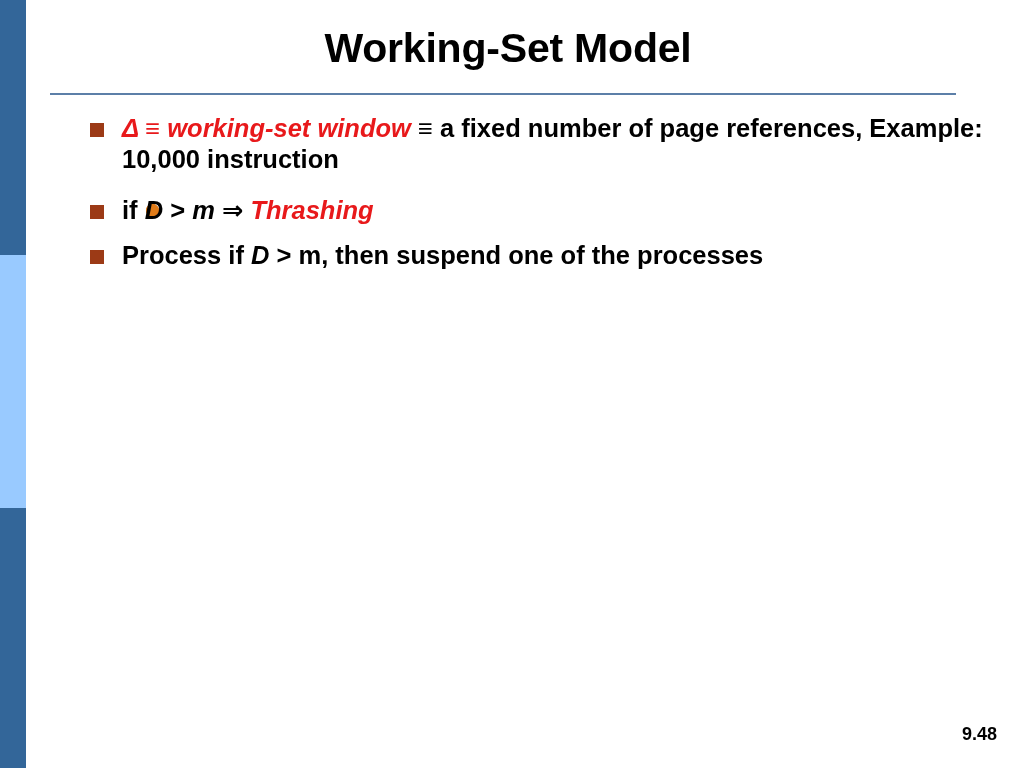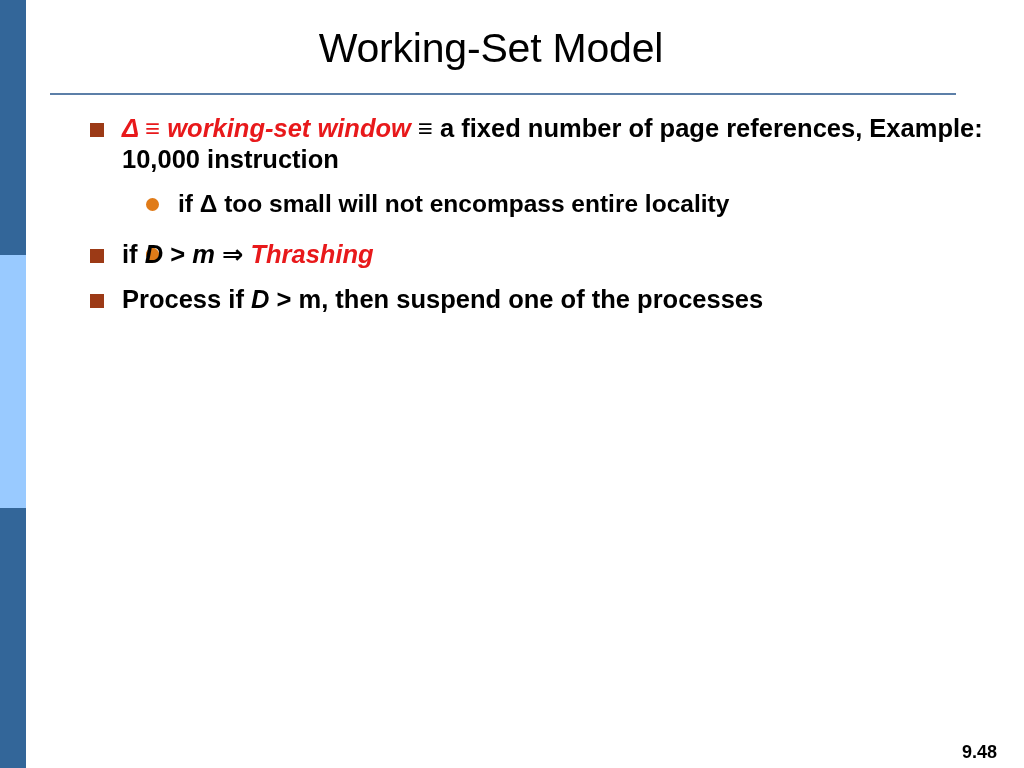--- a/index.html
+++ b/index.html
@@ -41,24 +41,25 @@
   }
 
   
   #slide-title {
     position: absolute;
     left: 0;
     top: 26px;
     width: 930px;
     text-align: center;
     font-size: 41px;
-    font-weight: normal;
+    font-weight: bold;
     color: #000000;
     letter-spacing: -0.2px;
     line-height: 1.1;
+    padding-left: 17px;
   }
 
   #title-rule {
     position: absolute;
     left: 24px;
     top: 93px;
     width: 906px;
     height: 2px;
     background: #5C7FA8;
   }
@@ -113,21 +114,21 @@
   }
 
   .red  { color: #E8191B; font-style: italic; }
   .ital { font-style: italic; }
   sub   { font-size: 0.62em; vertical-align: baseline; position: relative; top: 0.32em; }
 
   
   #page-number {
     position: absolute;
     right: 27px;
-    bottom: 5px;
+    bottom: 23px;
     font-size: 18px;
     font-weight: bold;
     color: #000000;
   }
 </style>
 </head>
 <body>
 
 <div id="sidebar">
   <div class="band band-top"></div>
@@ -144,21 +145,20 @@
 
     <div class="bullet-l1">
       <span class="marker-sq"></span>
       <span class="red">Δ ≡ working-set window</span><span> ≡ a fixed number of page references, Example:  10,000 instruction</span>
     </div>
 
 
     <div class="sub-list">
       <div class="bullet-l2">
         <span class="marker-dot"></span>
-        <span>if Δ too small will not encompass entire locality</span>
       </div>
       <div class="bullet-l2">
         <span class="marker-dot"></span>
       </div>
       <div class="bullet-l2">
         <span class="marker-dot"></span>
       </div>
     </div>
 
 

